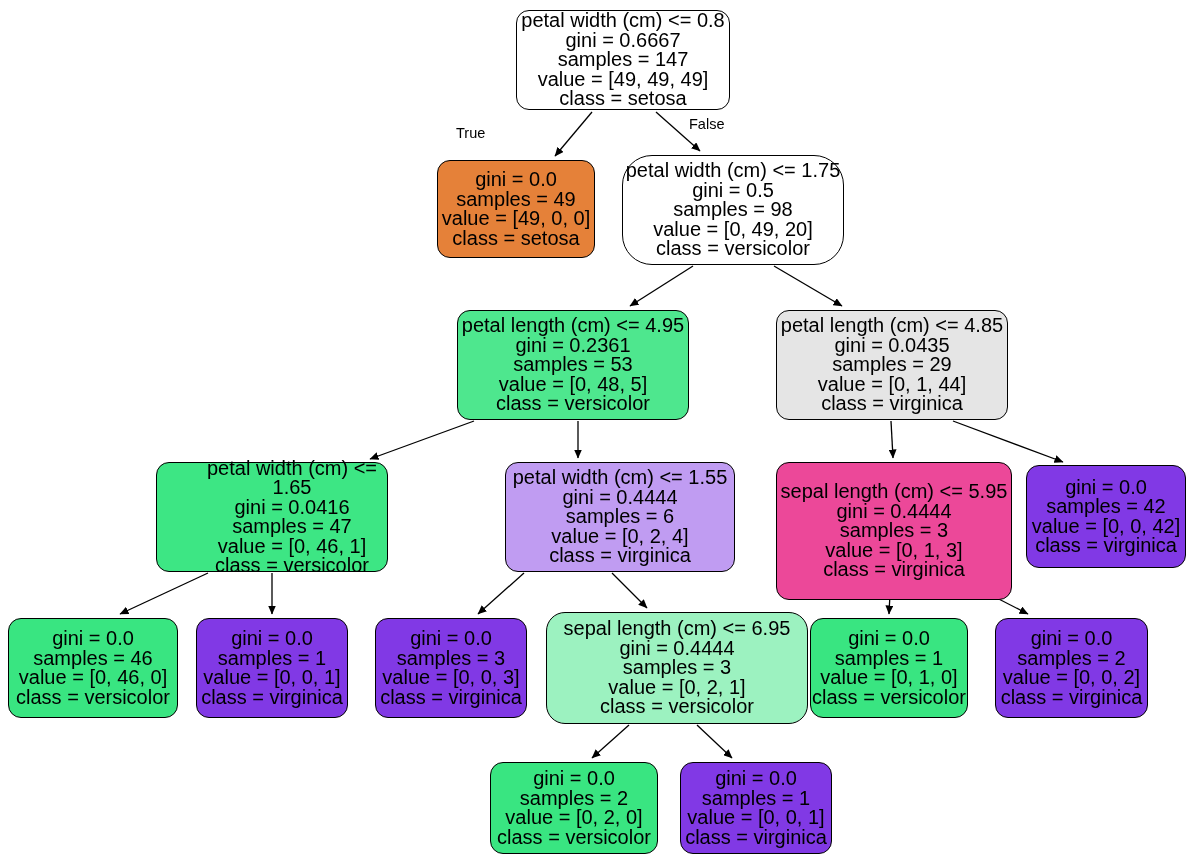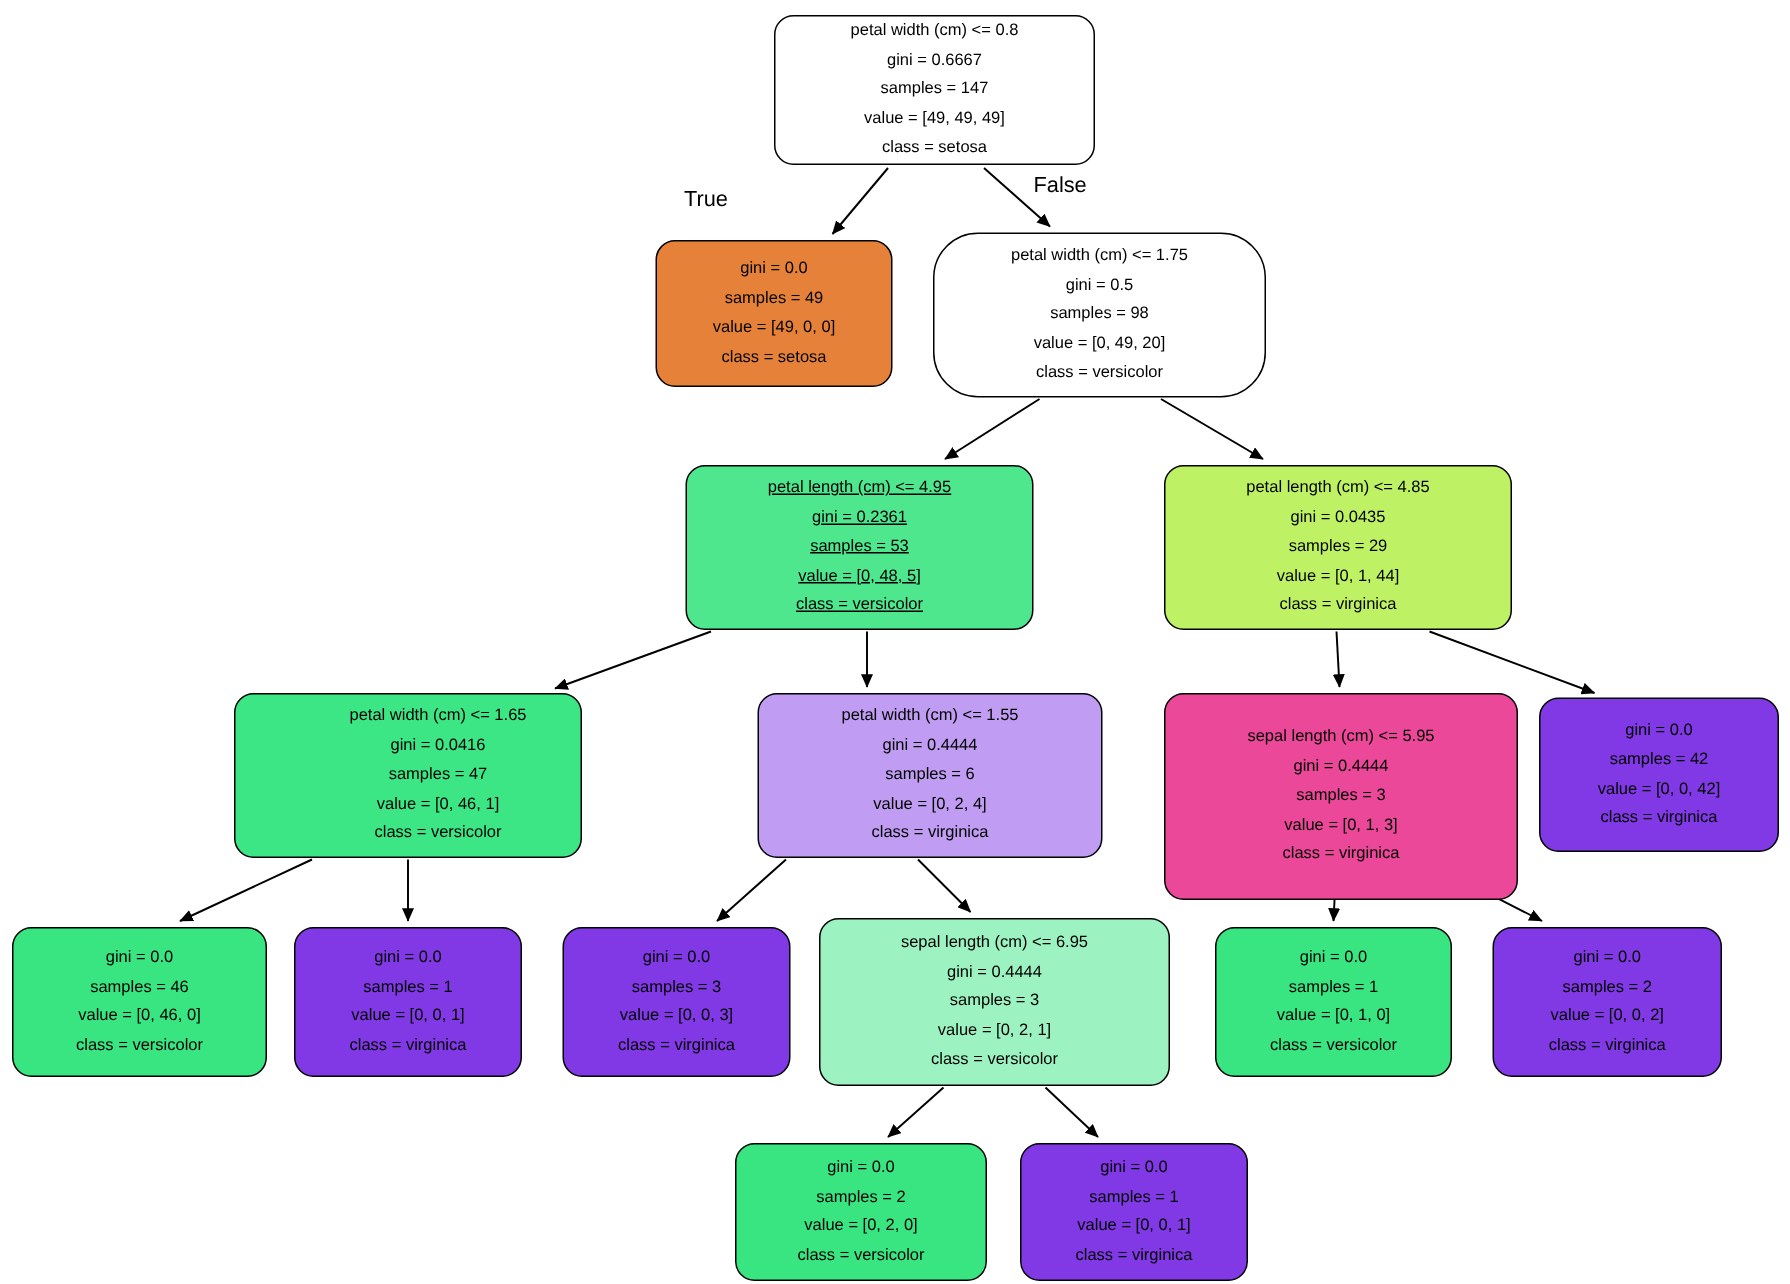--- a/index.html
+++ b/index.html
@@ -15,21 +15,21 @@
   .node{
     position:absolute;
     box-sizing:border-box;
     border:1px solid #000000;
     border-radius:13px;
     display:flex;
     flex-direction:column;
     justify-content:center;
     align-items:center;
     text-align:center;
-    font-size:11px;
+    font-size:20px;
     line-height:19.5px;
     background:#ffffff;
   }
   .edge-label{
     position:absolute;
     font-size:14.5px;
     line-height:16px;
   }
 </style>
 </head>
@@ -80,29 +80,29 @@
   </div>
 
   <div class="node" style="left: 622px; top: 155px; width: 222px; height: 110px; background: rgb(255, 255, 255); border-radius: 30px;">
     <span>petal width (cm) &lt;= 1.75</span>
     <span>gini = 0.5</span>
     <span>samples = 98</span>
     <span>value = [0, 49, 20]</span>
     <span>class = versicolor</span>
   </div>
 
-  <div class="node" style="left: 457px; top: 310px; width: 232px; height: 110px; background: rgb(78, 231, 142); text-decoration: underline;">
+  <div class="node" style="left: 457px; top: 310px; width: 232px; height: 110px; background: rgb(78, 231, 142);">
     <span>petal length (cm) &lt;= 4.95</span>
     <span>gini = 0.2361</span>
     <span>samples = 53</span>
     <span>value = [0, 48, 5]</span>
     <span>class = versicolor</span>
   </div>
 
-  <div class="node" style="left: 776px; top: 310px; width: 232px; height: 110px; background: #bef264;">
+  <div class="node" style="left: 776px; top: 310px; width: 232px; height: 110px; background: #e5e5e5;">
     <span>petal length (cm) &lt;= 4.85</span>
     <span>gini = 0.0435</span>
     <span>samples = 29</span>
     <span>value = [0, 1, 44]</span>
     <span>class = virginica</span>
   </div>
 
   <div class="node" style="left: 156px; top: 462px; width: 232px; height: 110px; background: rgb(61, 230, 132); padding-left: 40px;">
     <span>petal width (cm) &lt;= 1.65</span>
     <span>gini = 0.0416</span>
@@ -148,21 +148,21 @@
     <span>class = virginica</span>
   </div>
 
   <div class="node" style="left: 375px; top: 618px; width: 152px; height: 100px; background: rgb(129, 57, 229);">
     <span>gini = 0.0</span>
     <span>samples = 3</span>
     <span>value = [0, 0, 3]</span>
     <span>class = virginica</span>
   </div>
 
-  <div class="node" style="left: 546px; top: 612px; width: 234px; height: 112px; background: rgb(156, 242, 192);">
+  <div class="node" style="left: 546px; top: 612px; width: 262px; height: 112px; background: rgb(156, 242, 192); border-radius: 19px;">
     <span>sepal length (cm) &lt;= 6.95</span>
     <span>gini = 0.4444</span>
     <span>samples = 3</span>
     <span>value = [0, 2, 1]</span>
     <span>class = versicolor</span>
   </div>
 
   <div class="node" style="left: 810px; top: 618px; width: 158px; height: 100px; background: rgb(57, 229, 129);">
     <span>gini = 0.0</span>
     <span>samples = 1</span>

